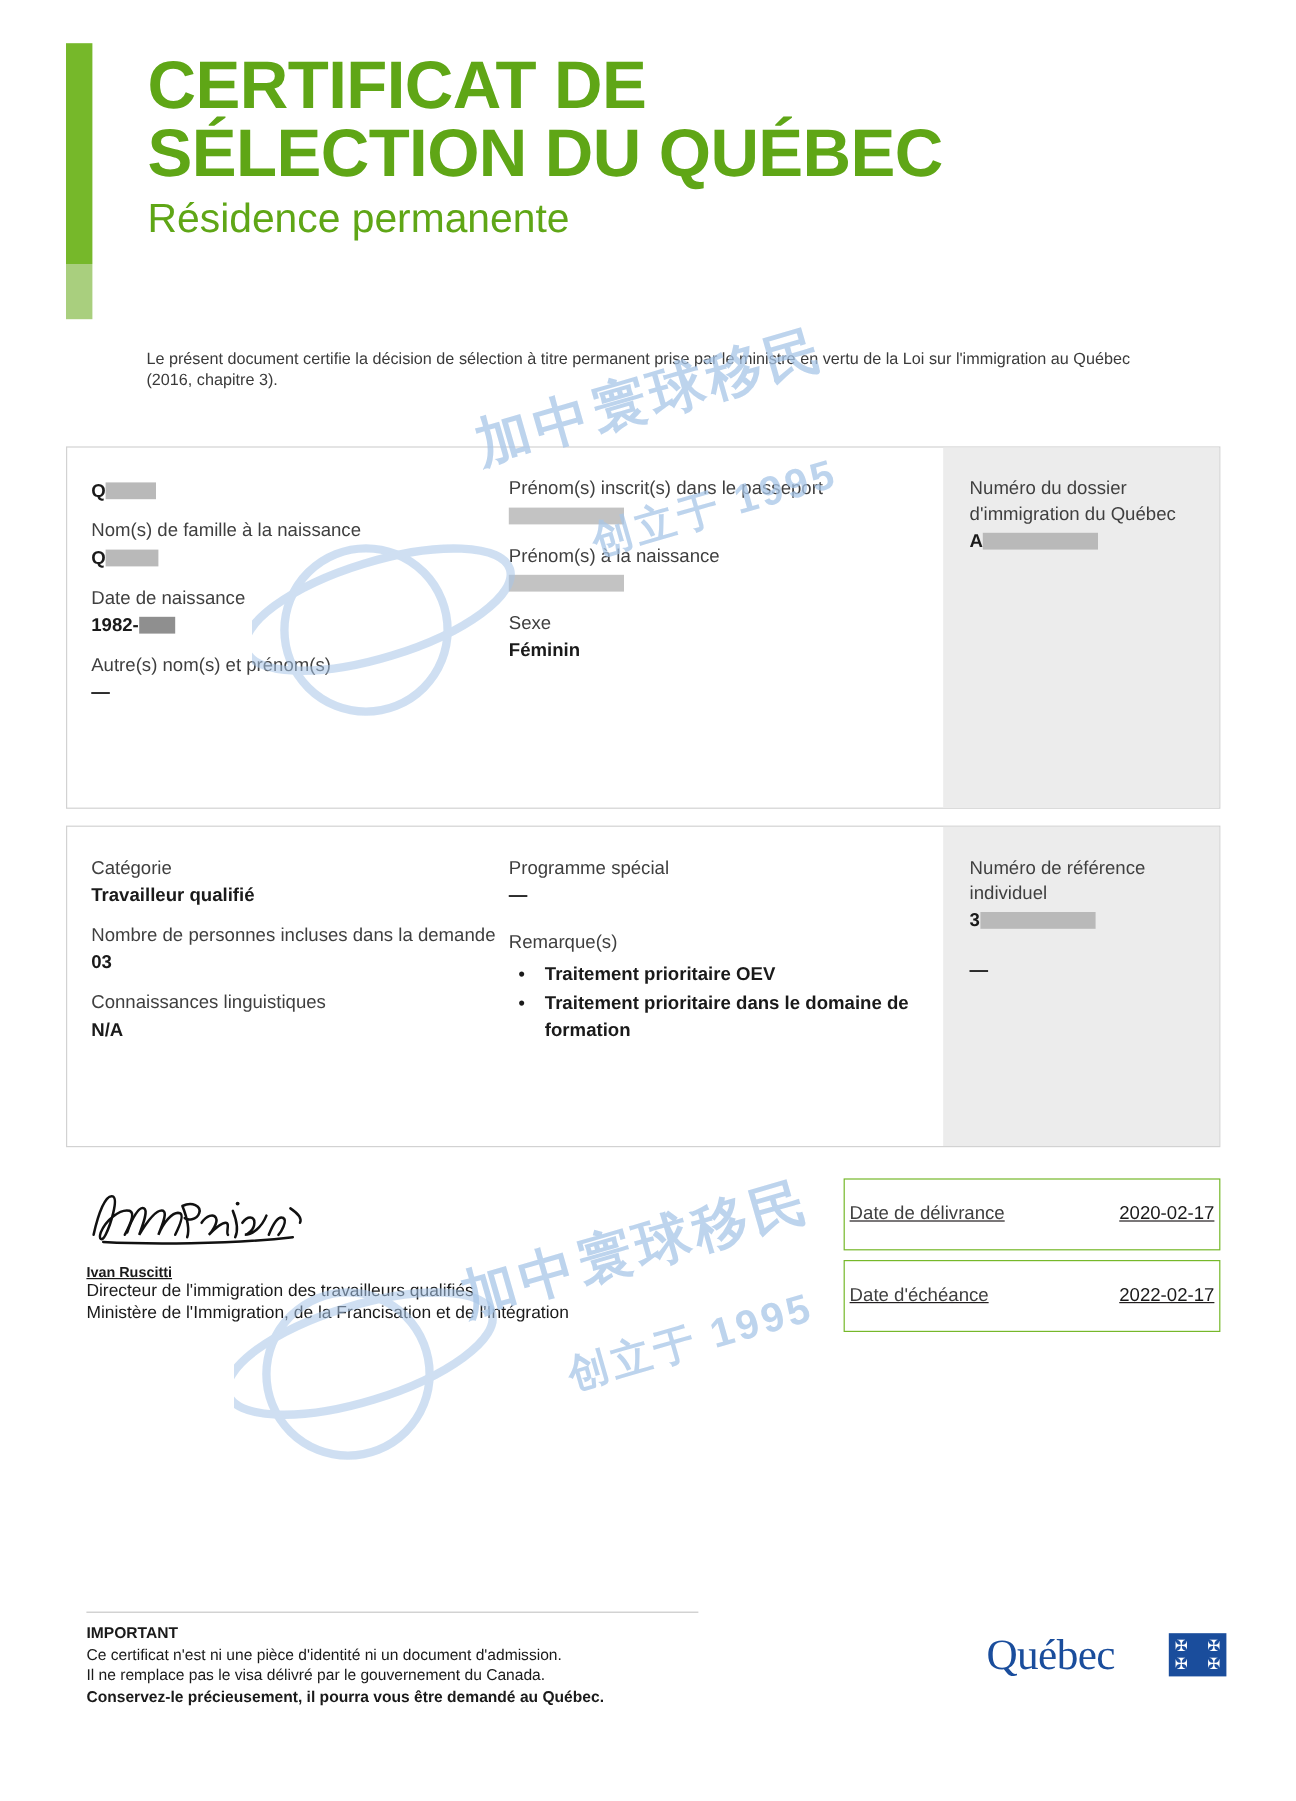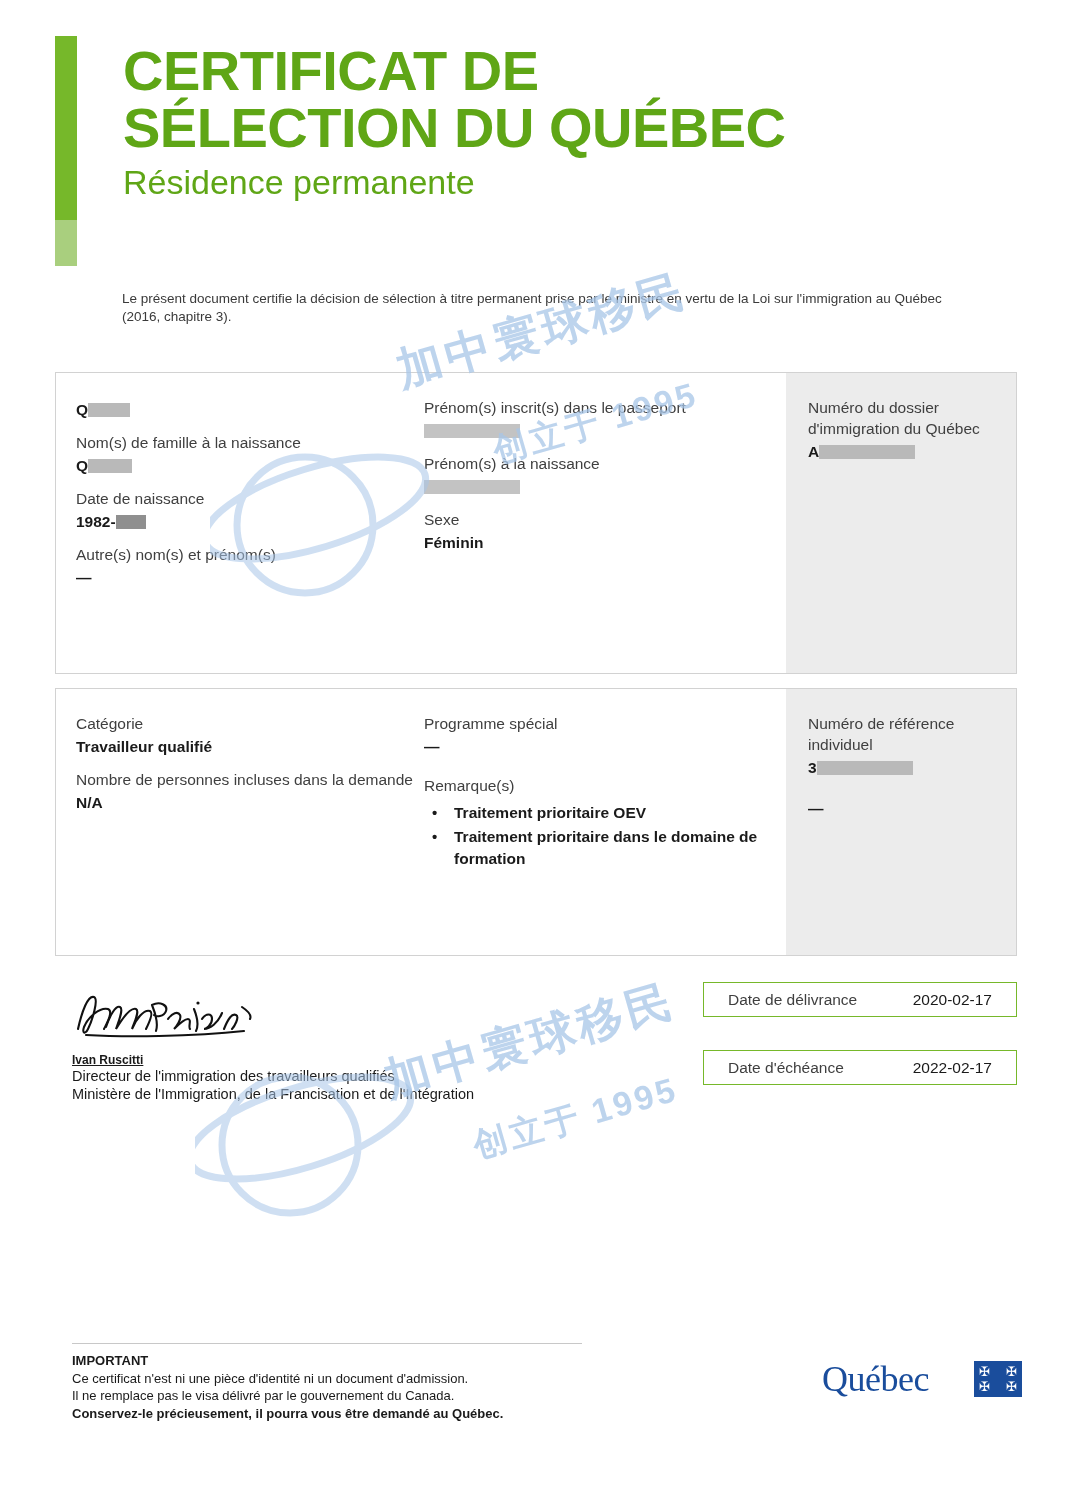--- a/index.html
+++ b/index.html
@@ -181,27 +181,28 @@
     font-size: 14.5px;
     line-height: 18px;
     color: #1a1a1a;
   }
 
   
   .date-box {
     position: absolute;
     left: 703px;
     width: 314px;
-    height: 35px;
+    height: 60px;
     border: 1.5px solid #76b82a;
     box-sizing: border-box;
     display: flex;
     align-items: center;
-    padding: 0 24px;
+    padding: 0 4px;
     justify-content: space-between;
+    text-decoration: underline;
   }
   #date-issue { top: 982px; }
   #date-expiry { top: 1050px; }
   .date-label {
     font-size: 15.5px;
     color: #3f3f3f;
   }
   .date-value {
     font-size: 15.5px;
     color: #1a1a1a;
@@ -356,21 +357,23 @@
   </div>
 
   <div class="block" id="block-category">
     <div class="block-left">
       <div class="cols">
         <div class="col-a">
           <div class="field-label">Catégorie</div>
           <div class="field-value">Travailleur qualifié</div>
 
           <div class="field-label">Nombre de personnes incluses dans la demande</div>
-
+          <div class="field-value">03</div>
+
+          <div class="field-label">Connaissances linguistiques</div>
           <div class="field-value">N/A</div>
         </div>
         <div class="col-b">
           <div class="field-label">Programme spécial</div>
           <div class="field-value">—</div>
 
           <div class="spacer-6"></div>
           <div class="field-label">Remarque(s)</div>
           <ul class="remarks-list">
             <li>Traitement prioritaire OEV</li>

